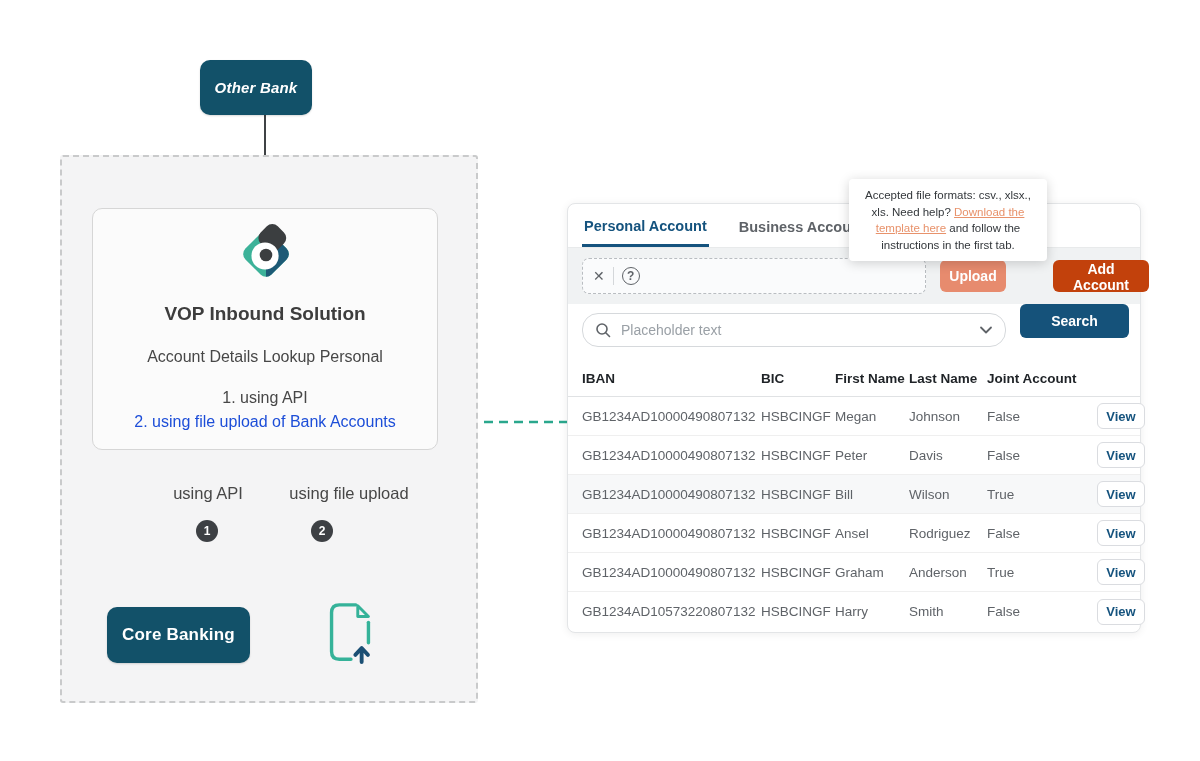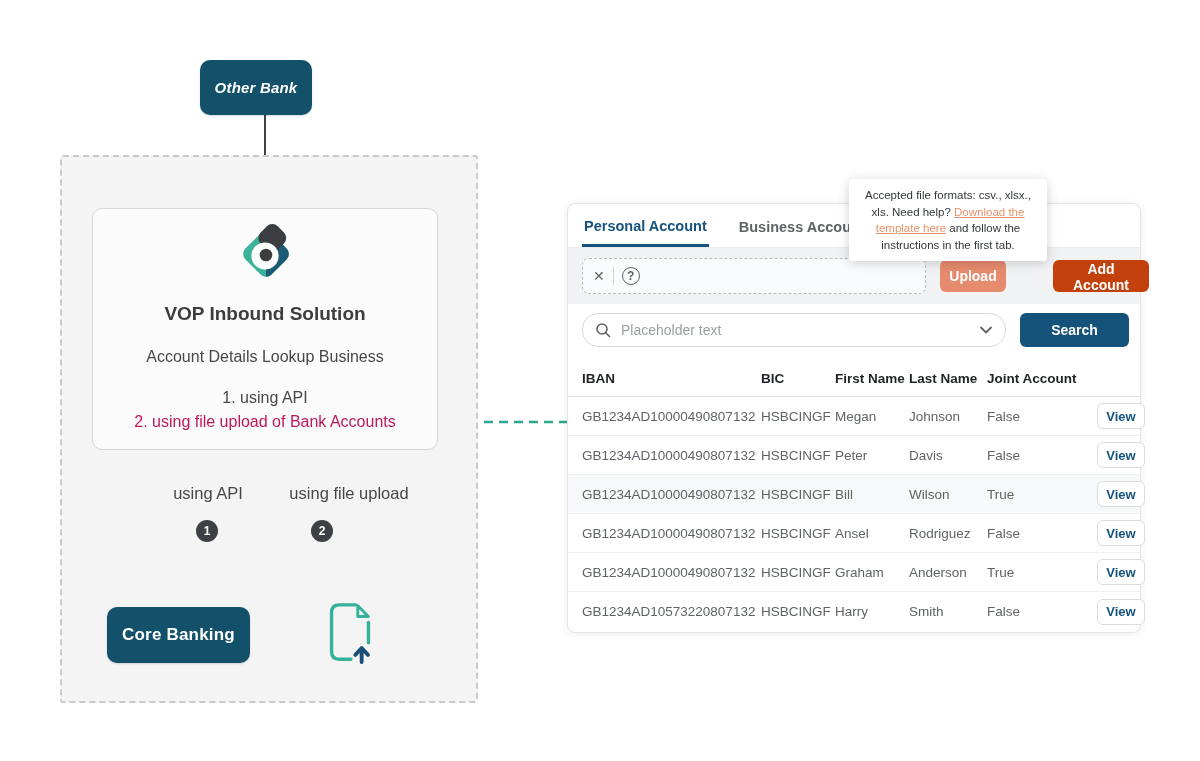--- a/index.html
+++ b/index.html
@@ -14,21 +14,21 @@
     display:flex;align-items:center;justify-content:center;font-weight:bold;
     letter-spacing:.2px;box-shadow:0 1px 2px rgba(0,0,0,.15);}
   .other-bank{left:200px;top:60px;width:112px;height:55px;font-size:15px;font-style:italic;}
   .core-banking{left:107px;top:607px;width:143px;height:56px;font-size:17px;}
   .solution-box{position:absolute;left:92px;top:208px;width:346px;height:242px;
     background:#fbfbfb;border:1px solid #d6d6d6;border-radius:10px;text-align:center;}
   .logo{position:absolute;left:142px;top:14px;}
   .sol-title{position:absolute;left:0;width:100%;top:94px;font-size:19px;font-weight:bold;color:#3d3d3d;}
   .sol-sub{position:absolute;left:0;width:100%;top:139px;font-size:16px;color:#474747;}
   .sol-opt1{position:absolute;left:0;width:100%;top:180px;font-size:16px;color:#474747;}
-  .sol-opt2{position:absolute;left:0;width:100%;top:204px;font-size:16px;color:#be185d;}
+  .sol-opt2{position:absolute;left:0;width:100%;top:204px;font-size:16px;color:#1d4ed8;}
   .branch-label{position:absolute;font-size:16.5px;color:#474747;text-align:center;}
   .lbl-api{left:148px;top:484px;width:120px;}
   .lbl-file{left:278px;top:484px;width:142px;}
   .num-circle{position:absolute;width:22px;height:22px;border-radius:50%;background:#3d4044;
     color:#fff;font-size:12px;font-weight:bold;display:flex;align-items:center;justify-content:center;}
   .num-1{left:196px;top:520px;}
   .num-2{left:311px;top:520px;}
   .file-icon{position:absolute;left:324px;top:600px;}
 
   
@@ -47,21 +47,21 @@
   .qicon{width:18px;height:18px;border:1.5px solid #5f6368;border-radius:50%;color:#5f6368;
     font-size:12px;font-weight:bold;display:flex;align-items:center;justify-content:center;cursor:pointer;}
   .btn{border:none;border-radius:6px;color:#fff;font-weight:bold;font-size:14px;cursor:pointer;}
   .btn-upload{position:absolute;left:372px;top:12px;width:66px;height:32px;background:#e78b6e;}
   .btn-add{position:absolute;left:485px;top:12px;width:96px;height:32px;background:#c2410c;}
   .searchrow{position:absolute;left:0;top:100px;width:100%;height:57px;}
   .searchbox{position:absolute;left:14px;top:9px;width:424px;height:34px;border:1px solid #d6d9dc;
     border-radius:16px;background:#fff;display:flex;align-items:center;padding:0 12px;gap:8px;}
   .searchbox input{border:none;outline:none;flex:1;font-size:14px;color:#33373b;background:transparent;}
   .searchbox input::placeholder{color:#9aa0a6;}
-  .btn-search{position:absolute;left:452px;top:9px;width:109px;height:34px;background:#15527a;}
+  .btn-search{position:absolute;left:452px;top:0;width:109px;height:34px;background:#15527a;}
   .table{position:absolute;left:0;top:157px;width:100%;}
   .trow,.thead{display:grid;grid-template-columns:179px 74px 74px 78px 110px 1fr;
     align-items:center;padding:0 14px;}
   .thead{height:36px;border-bottom:1px solid #e0e2e4;font-size:13.5px;font-weight:bold;color:#1f2327;}
   .trow{height:39px;border-bottom:1px solid #efefef;font-size:13.5px;color:#5f6368;}
   .trow:last-child{border-bottom:none;}
   .trow.hl{background:#f7f8f9;}
   .view-btn{justify-self:end;width:48px;height:26px;background:#fff;border:1px solid #dadce0;
     border-radius:6px;color:#15537e;font-size:13px;font-weight:bold;cursor:pointer;}
 
@@ -105,21 +105,21 @@
         </defs>
       <rect x="13" y="13" width="38" height="38" rx="8" transform="rotate(45 32 32)" fill="#3cb299"></rect>
       <g clip-path="url(#dia)">
           <rect x="32" y="0" width="32" height="64" fill="#1d5a76"></rect>
         </g>
       <rect x="26" y="3" width="25" height="25" rx="8" transform="rotate(45 38.5 15.5)" fill="#3b3e40"></rect>
       <circle cx="31" cy="34" r="14" fill="#ffffff"></circle>
       <circle cx="32" cy="33" r="6.5" fill="#3b3e40"></circle>
     </svg>
     <div class="sol-title">VOP Inbound Solution</div>
-    <div class="sol-sub">Account Details Lookup Business</div>
+    <div class="sol-sub">Account Details Lookup Personal</div>
     <div class="sol-opt1">1. using API</div>
     <div class="sol-opt2">2. using file upload of Bank Accounts</div>
   </div>
 
   <div class="branch-label lbl-api">using API</div>
   <div class="branch-label lbl-file">using file upload</div>
   <div class="num-circle num-1">1</div>
   <div class="num-circle num-2">2</div>
 
   <div class="node core-banking">

